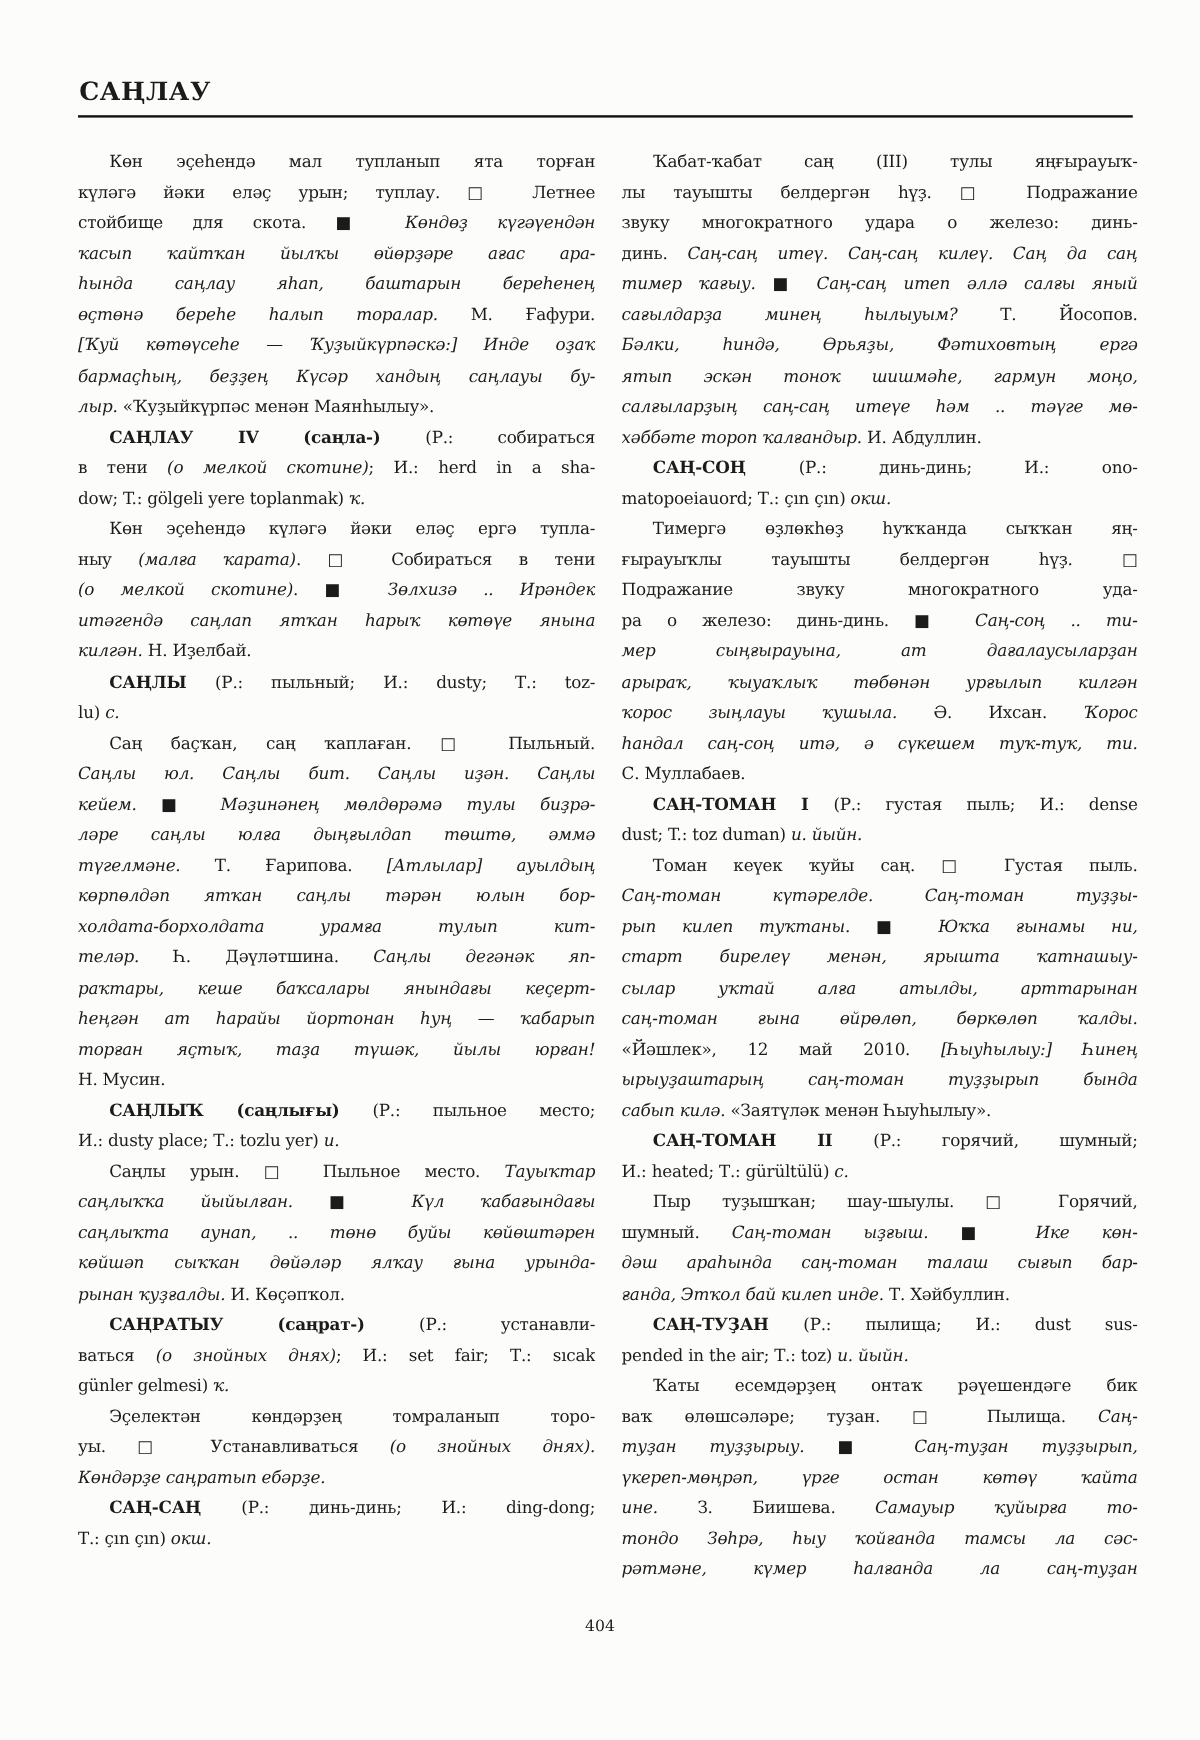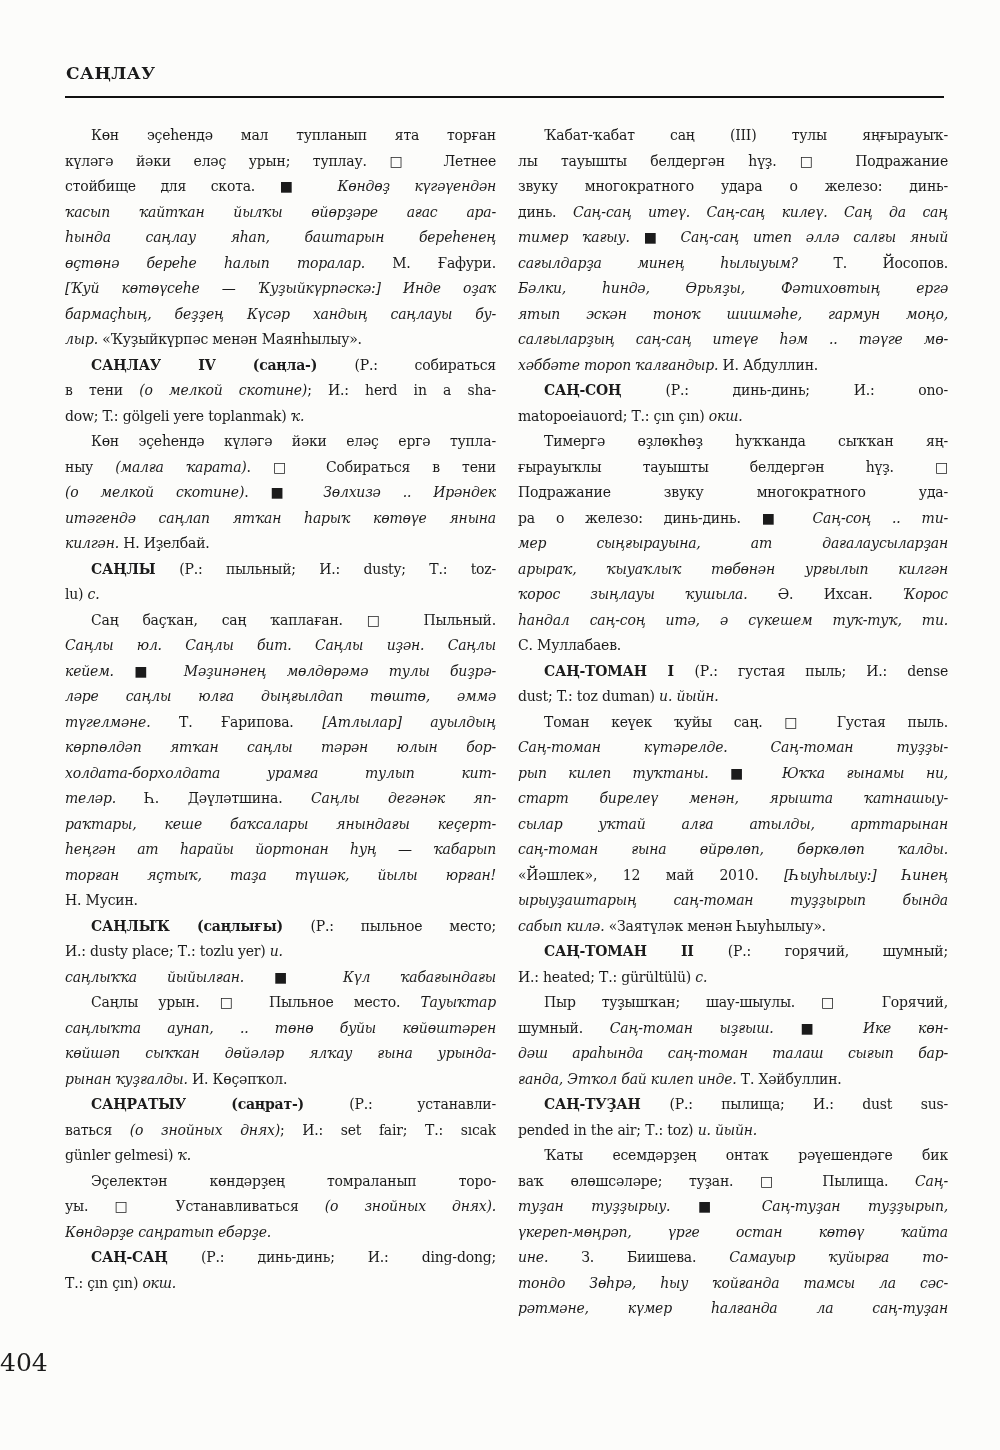--- a/index.html
+++ b/index.html
@@ -4,41 +4,41 @@
 <style>
   html,body{margin:0;padding:0;background:#ffffff;}
   .page{
     position:relative;width:1000px;height:1450px;
     background:#fcfcfa;color:#1b1b1b;
     font-family:"DejaVu Serif", "DejaVu Sans", serif;
     overflow:hidden;
   }
   .runhead{
     position:absolute;left:66px;top:63px;
-    font-weight:bold;font-size:17px;letter-spacing:0.5px;text-align:right;
+    font-weight:bold;font-size:21px;letter-spacing:0.5px;text-align:right;
   }
   .rule{
     position:absolute;left:65px;top:96px;width:879px;height:2px;
     background:#111;
   }
   .col{
     position:absolute;top:123px;width:431px;
     font-size:14px;line-height:25.5px;
     text-align:justify;letter-spacing:-0.2px;
   }
   .col-left{left:65px;}
   .col-right{left:518px;width:430px;}
   .line{overflow:hidden;max-height:25.5px;}
   .line.just{text-align-last:justify;}
   .line.ind{text-indent:26px;}
   .si{font-style:italic;}
   .sb{font-weight:bold;}
   .pagenum{
     position:absolute;top:1348px;left:0;width:100%;
-    font-size:25px;
+    text-align:center;font-size:13px;
   }
 </style>
 </head>
 <body>
 
 <div class="page">
   <div class="runhead">САҢЛАУ</div>
   <div class="rule"></div>
   <div class="col col-left">
       <div class="line ind just"><span class="sr">Көн эҫеһендә мал тупланып ята торған</span></div>
@@ -67,22 +67,22 @@
       <div class="line just"><span class="si">түгелмәне. </span><span class="sr">Т. Ғарипова. </span><span class="si">[Атлылар] ауылдың</span></div>
       <div class="line just"><span class="si">көрпөлдәп ятҡан саңлы тәрән юлын бор-</span></div>
       <div class="line just"><span class="si">холдата-борхолдата урамға тулып кит-</span></div>
       <div class="line just"><span class="si">теләр. </span><span class="sr">Һ. Дәүләтшина. </span><span class="si">Саңлы дегәнәк яп-</span></div>
       <div class="line just"><span class="si">раҡтары, кеше баҡсалары янындағы кеҫерт-</span></div>
       <div class="line just"><span class="si">һеңгән ат һарайы йортонан һуң — ҡабарып</span></div>
       <div class="line just"><span class="si">торған яҫтыҡ, таҙа түшәк, йылы юрған!</span></div>
       <div class="line"><span class="sr">Н. Мусин.</span></div>
       <div class="line ind just"><span class="sb">САҢЛЫҠ (саңлығы) </span><span class="sr">(Р.: пыльное место;</span></div>
       <div class="line"><span class="sr">И.: dusty place; Т.: tozlu yer) </span><span class="si">и.</span></div>
+      <div class="line ind just"><span class="sr">Саңлы урын. □ Пыльное место. </span><span class="si">Тауыҡтар</span></div>
       <div class="line just"><span class="si">саңлыҡҡа йыйылған. </span><span class="sr">■ </span><span class="si">Күл ҡабағындағы</span></div>
-      <div class="line ind just"><span class="sr">Саңлы урын. □ Пыльное место. </span><span class="si">Тауыҡтар</span></div>
       <div class="line just"><span class="si">саңлыҡта аунап, .. төнө буйы көйөштәрен</span></div>
       <div class="line just"><span class="si">көйшәп сыҡҡан дөйәләр ялҡау ғына урында-</span></div>
       <div class="line"><span class="si">рынан ҡуҙғалды. </span><span class="sr">И. Көҫәпҡол.</span></div>
       <div class="line ind just"><span class="sb">САҢРАТЫУ (саңрат-) </span><span class="sr">(Р.: устанавли-</span></div>
       <div class="line just"><span class="sr">ваться </span><span class="si">(о знойных днях)</span><span class="sr">; И.: set fair; Т.: sıcak</span></div>
       <div class="line"><span class="sr">günler gelmesi) </span><span class="si">ҡ.</span></div>
       <div class="line ind just"><span class="sr">Эҫелектән көндәрҙең томраланып торо-</span></div>
       <div class="line just"><span class="sr">уы. □ Устанавливаться </span><span class="si">(о знойных днях).</span></div>
       <div class="line"><span class="si">Көндәрҙе саңратып ебәрҙе.</span></div>
       <div class="line ind just"><span class="sb">САҢ-САҢ </span><span class="sr">(Р.: динь-динь; И.: ding-dong;</span></div>

